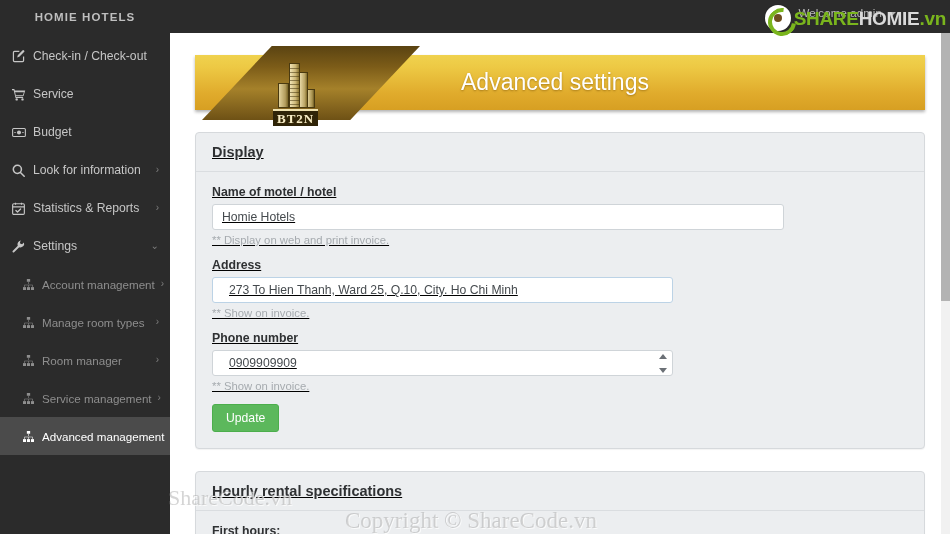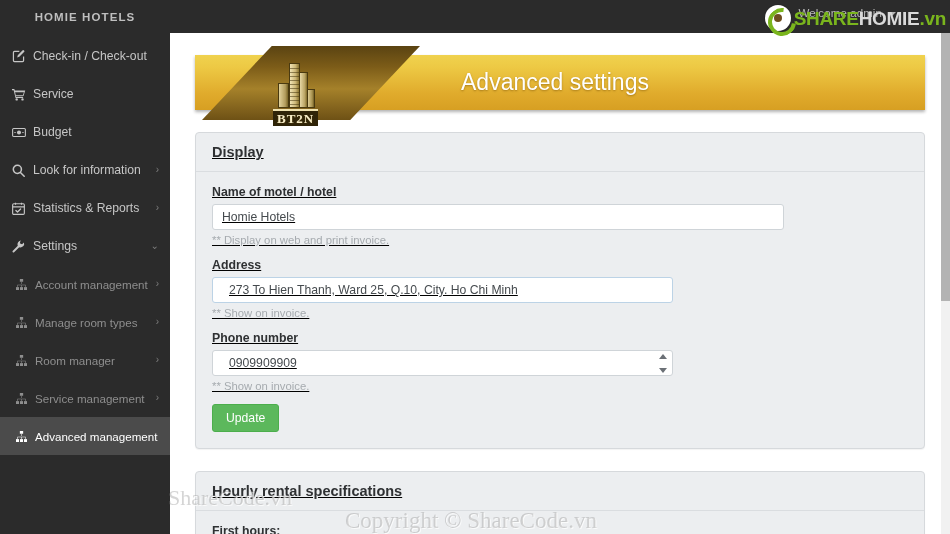--- a/index.html
+++ b/index.html
@@ -74,21 +74,21 @@
   }
   .nav-item .lbl { flex: 1 1 auto; }
   .nav-item .chev {
     flex: 0 0 auto;
     color: #7c7c7c;
     font-size: 10px;
     line-height: 1;
     margin-left: 6px;
   }
   .nav-item.sub {
-    padding-left: 16px;
+    padding-left: 23px;
     color: #8e8e8e;
     font-size: 11.6px;
     height: 38px;
   }
   .nav-item.sub .ic { width: 14px; flex: 0 0 14px; margin-right: 5px; }
   .nav-item.active {
     background: #4b4b4b;
     color: #ffffff;
   }
   .nav-item.active .lbl { color: #ffffff; }

